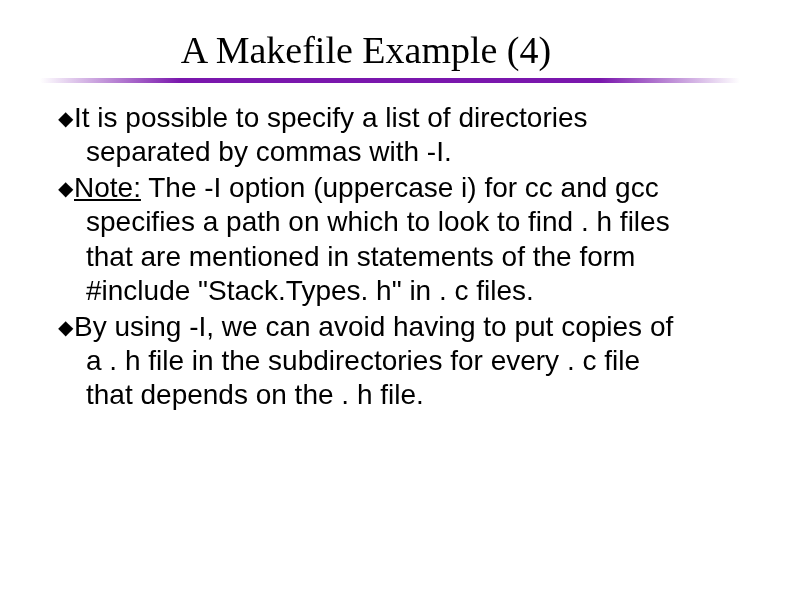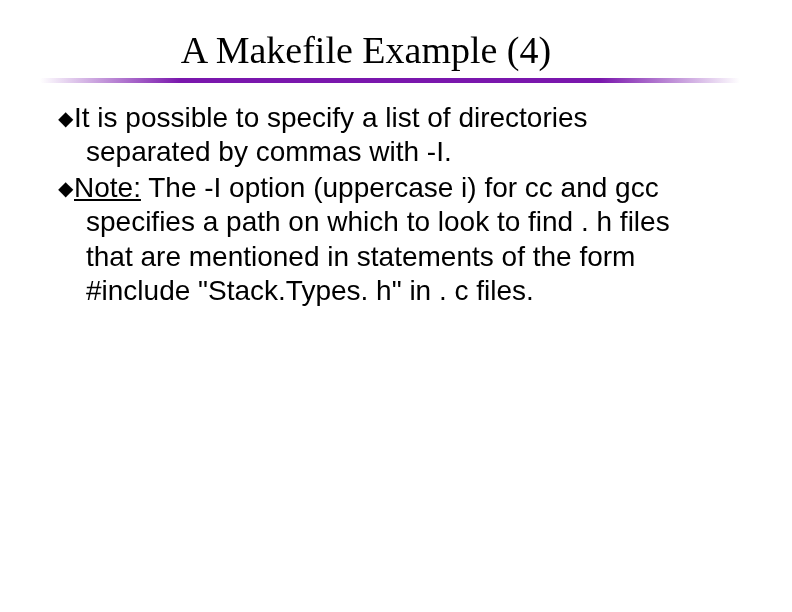--- a/index.html
+++ b/index.html
@@ -57,14 +57,17 @@
 <div class="slide">
   <h1 class="title">A Makefile Example (4)</h1>
   <div class="rule"></div>
   <div class="body">
     <p class="item">
       <span class="bullet">◆</span><span>It is possible to specify a list of directories separated by commas with -I.</span>
     </p>
     <p class="item">
       <span class="bullet">◆</span><span class="underline">Note:</span><span> The -I option (uppercase i) for cc and gcc specifies a path on which to look to find . h files that are mentioned in statements of the form #include "Stack.Types. h" in . c files.</span>
     </p>
+    <p class="item">
+      <span class="bullet">◆</span><span>By using -I, we can avoid having to put copies of a . h file in the subdirectories for every . c file that depends on the . h file.</span>
+    </p>
   </div>
 </div>
 
 </body></html>

